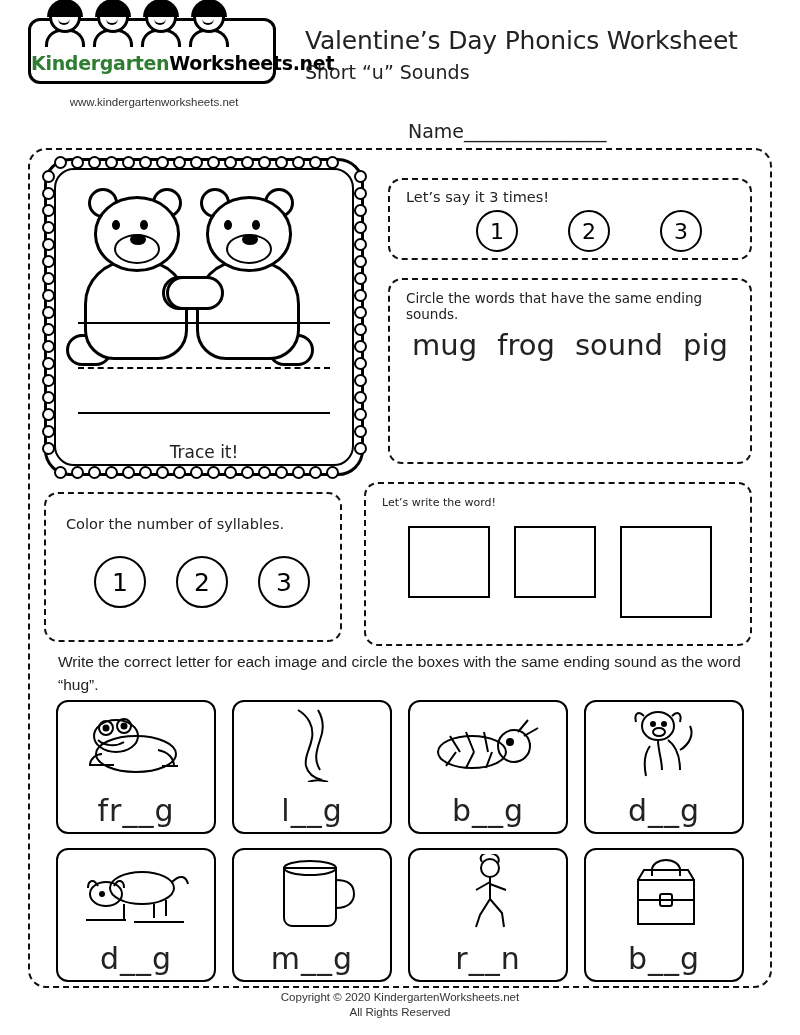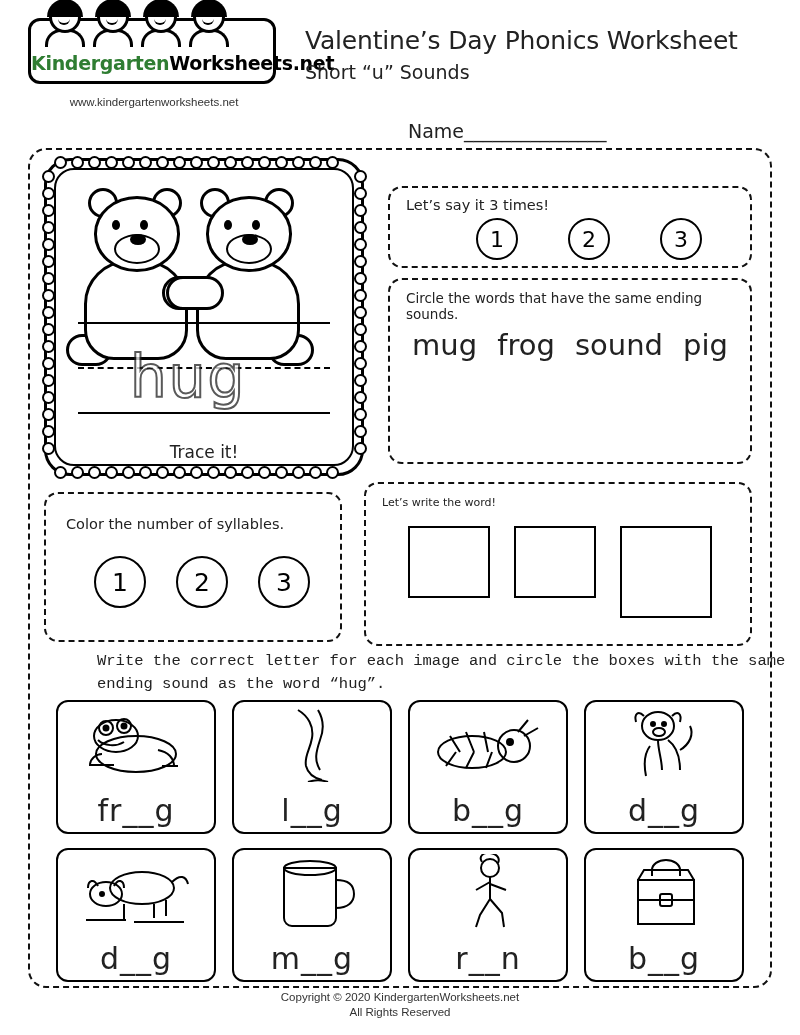--- a/index.html
+++ b/index.html
@@ -272,21 +272,21 @@
     color: #222;
   }
 
   
   .box-dashed {
     position: absolute;
     border: 2px dashed #111;
     border-radius: 14px;
     background: #fff;
   }
-  .say-box { left: 388px; top: 186px; width: 364px; height: 82px; }
+  .say-box { left: 388px; top: 178px; width: 364px; height: 82px; }
   .say-label {
     position: absolute; left: 16px; top: 9px;
     font-family: "DejaVu Sans", sans-serif;
     font-size: 14.5px; color: #222;
   }
   .circ-num {
     position: absolute;
     width: 42px; height: 42px;
     border: 2.5px solid #000;
     border-radius: 50%;
@@ -350,25 +350,24 @@
   }
   .wbox.w1 { left: 42px; top: 42px; width: 82px; height: 72px; }
   .wbox.w2 { left: 148px; top: 42px; width: 82px; height: 72px; }
   .wbox.w3 { left: 254px; top: 42px; width: 92px; height: 92px; }
 
   
   .instructions {
     position: absolute;
     left: 58px; top: 650px;
     width: 690px;
-    font-family: Liberation Mono, monospace;
+    font-family: Liberation Sans, sans-serif;
     font-size: 15.5px;
     line-height: 23px;
     color: #222;
-    margin-left: 39px;
   }
 
   
   .grid {
     position: absolute;
     left: 56px; top: 700px;
     width: 690px; height: 282px;
     display: grid;
     grid-template-columns: repeat(4, 160px);
     grid-template-rows: repeat(2, 134px);
@@ -563,21 +562,20 @@
         <div class="nose"></div>
         <div class="b-eye l"></div>
           <div class="b-eye r"></div>
       </div>
     </div>
 
     <div class="trace-lines">
       <div class="ln top"></div>
       <div class="ln mid"></div>
       <div class="ln bot"></div>
-      <div class="trace-word">hug</div>
     </div>
     <div class="trace-caption">Trace it!</div>
   </div>
 
   <div class="box-dashed say-box">
     <div class="say-label">Let’s say it 3 times!</div>
     <div class="circ-num n1">1</div>
     <div class="circ-num n2">2</div>
     <div class="circ-num n3">3</div>
   </div>

